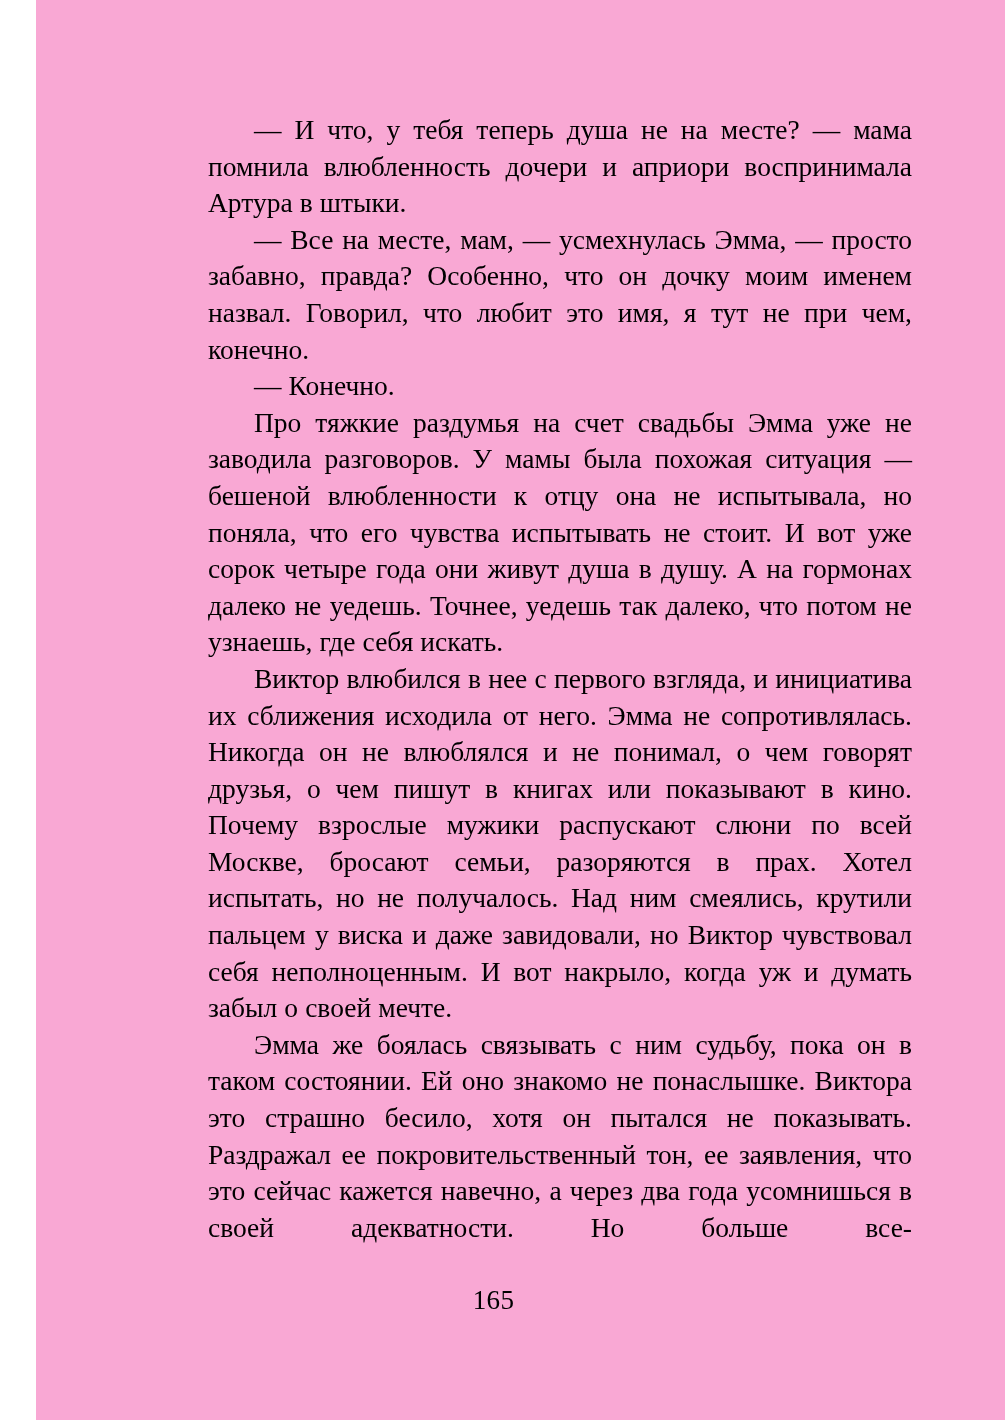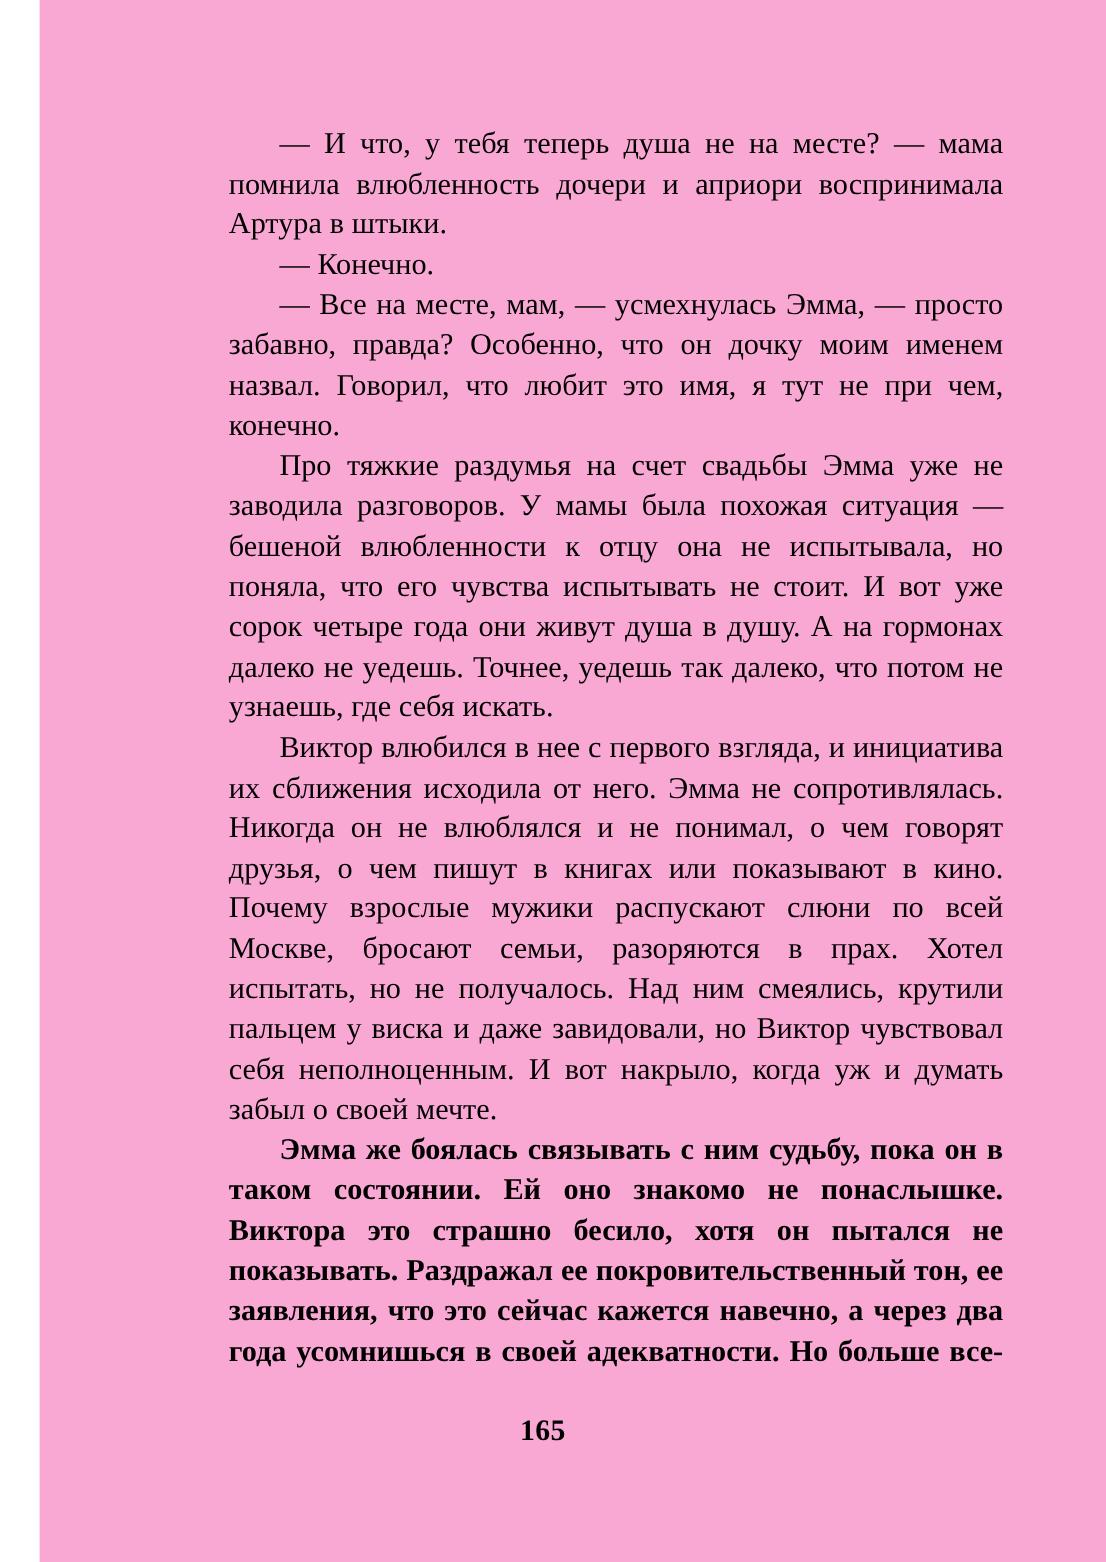--- a/index.html
+++ b/index.html
@@ -44,44 +44,42 @@
     font-size: 27.5px;
     line-height: 36.6px;
     text-indent: 46px;
     hyphens: manual;
     word-spacing: 0.2px;
   }
 
   
   p.para.cut-off {
     text-align-last: justify;
-    font-weight: bold;
   }
 
   #page-number {
     position: absolute;
     left: 0;
     top: 1283px;
     width: 915px;
     text-align: center;
     font-size: 27px;
     line-height: 34px;
     letter-spacing: 0.3px;
-    font-weight: bold;
   }
 </style>
 </head>
 <body>
 
 <div id="page">
 
   <div id="text-block">
     <p class="para">— И что, у тебя теперь душа не на месте? — мама помнила влюбленность дочери и априори воспринимала Артура в штыки.</p>
+    <p class="para">— Все на месте, мам, — усмехнулась Эмма, — просто забавно, правда? Особенно, что он дочку моим именем назвал. Говорил, что любит это имя, я тут не при чем, конечно.</p>
     <p class="para">— Конечно.</p>
-    <p class="para">— Все на месте, мам, — усмехнулась Эмма, — просто забавно, правда? Особенно, что он дочку моим именем назвал. Говорил, что любит это имя, я тут не при чем, конечно.</p>
     <p class="para">Про тяжкие раздумья на счет свадьбы Эмма уже не заводила разговоров. У мамы была похожая ситуация — бешеной влюбленности к отцу она не испытывала, но поняла, что его чувства испытывать не стоит. И вот уже сорок четыре года они живут душа в душу. А на гормонах далеко не уедешь. Точнее, уедешь так далеко, что потом не узнаешь, где себя искать.</p>
     <p class="para">Виктор влюбился в нее с первого взгляда, и инициатива их сближения исходила от него. Эмма не сопротивлялась. Никогда он не влюблялся и не понимал, о чем говорят друзья, о чем пишут в книгах или показывают в кино. Почему взрослые мужики распускают слюни по всей Москве, бросают семьи, разоряются в прах. Хотел испытать, но не получалось. Над ним смеялись, крутили пальцем у виска и даже завидовали, но Виктор чувствовал себя неполноценным. И вот накрыло, когда уж и думать забыл о своей мечте.</p>
     <p class="para cut-off">Эмма же боялась связывать с ним судьбу, пока он в таком состоянии. Ей оно знакомо не понаслышке. Виктора это страшно бесило, хотя он пытался не показывать. Раздражал ее покровительственный тон, ее заявления, что это сейчас кажется навечно, а через два года усомнишься в своей адекватности. Но больше все-</p>
   </div>
 
   <div id="page-number">165</div>
 
 </div>
 
 </body></html>

